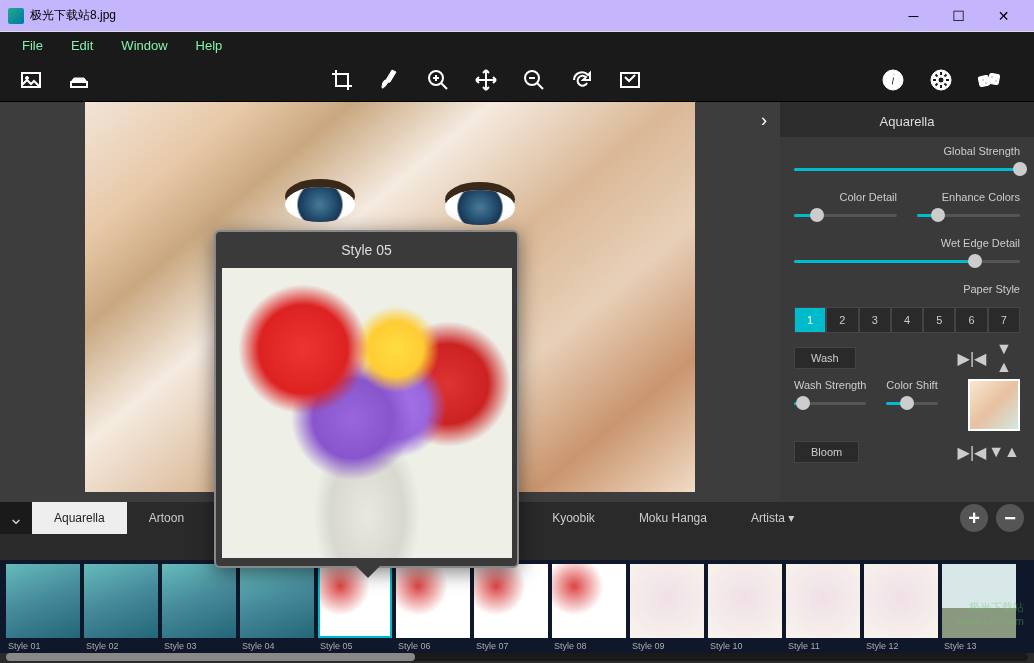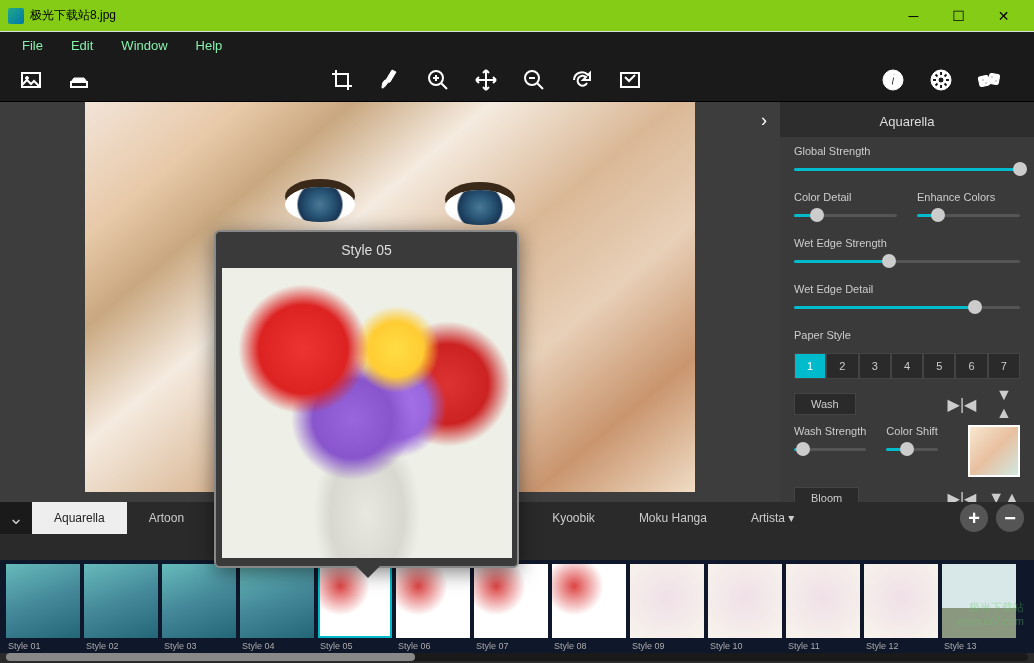--- a/index.html
+++ b/index.html
@@ -1,49 +1,49 @@
 <!DOCTYPE html>
 <html><head>
 <meta charset="utf-8">
 <style>
 * { margin: 0; padding: 0; box-sizing: border-box; font-family: "Segoe UI", Arial, sans-serif; }
 body { width: 1034px; height: 663px; background: #2d2d2d; overflow: hidden; display: flex; flex-direction: column; }
-.titlebar { height: 32px; background: #84cc16; display: flex; align-items: center; padding: 0 8px; border-bottom: 1px solid #ddd; }
+.titlebar { height: 32px; background: #c4b5fd; display: flex; align-items: center; padding: 0 8px; border-bottom: 1px solid #ddd; }
 .titlebar .app-icon { width: 16px; height: 16px; background: linear-gradient(135deg,#2a8,#07a); border-radius: 2px; margin-right: 6px; }
 .titlebar .title { font-size: 12px; color: #000; flex: 1; }
 .win-btn { width: 45px; height: 32px; display: flex; align-items: center; justify-content: center; font-size: 14px; cursor: pointer; }
 .menubar { height: 26px; background: #1a1a1a; display: flex; align-items: center; padding: 0 8px; }
 .menubar span { color: #86efac; font-size: 13px; padding: 4px 14px; cursor: pointer; }
 .toolbar { height: 44px; background: #1a1a1a; display: flex; align-items: center; padding: 0 14px; border-bottom: 1px solid #000; }
 .tool-btn { width: 34px; height: 34px; display: flex; align-items: center; justify-content: center; color: #fff; cursor: pointer; margin-right: 14px; }
 .tool-btn svg { width: 24px; height: 24px; fill: #fff; stroke: #fff; }
 .spacer { flex: 1; }
 .main { flex: 1; display: flex; overflow: hidden; }
 .canvas-wrap { flex: 1; background: #3d3d3d; position: relative; display: flex; align-items: flex-start; justify-content: center; padding: 0; }
 .canvas-img { width: 610px; height: 390px; margin-top: 0; background: linear-gradient(140deg,#f2e4d8 0%,#e8c9a8 15%,#c9a880 25%,#f5ebe0 38%,#dab896 55%,#e8d0b8 70%,#c9956e 85%,#f0dcc5 100%); position: relative; overflow: hidden; }
 .face-eye { position: absolute; width: 70px; height: 35px; background: radial-gradient(circle,#4a7896 0%,#2a5878 30%,#1a3858 55%,#fff 60%,#fff 100%); border-radius: 50%; box-shadow: 0 -8px 0 0 #3a2818; }
 .eye1 { top: 85px; left: 200px; }
 .eye2 { top: 88px; left: 360px; }
 .lips { position: absolute; top: 280px; left: 280px; width: 130px; height: 38px; background: #a85848; border-radius: 50% 50% 60% 60%; }
 .chevron-collapse { position: absolute; top: 8px; right: 6px; width: 20px; height: 20px; display: flex; align-items: center; justify-content: center; color: #fff; cursor: pointer; font-size: 18px; }
 .sidebar { width: 254px; background: #3a3a3a; overflow-y: auto; padding: 0 0 10px 0; }
 .sidebar-title { text-align: center; color: #ddd; font-size: 13px; padding: 12px 0 8px; background: #2d2d2d; }
-.param { padding: 8px 14px 4px; }
+.param { padding: 8px 14px 4px; text-align: right; }
 .param-label { color: #ccc; font-size: 11px; display: block; margin-bottom: 4px; }
 .param-row { display: flex; gap: 20px; }
 .param-row .param { flex: 1; padding: 8px 0 4px; }
 .param-row-wrap { padding: 0 14px; }
 .slider { position: relative; height: 18px; }
 .slider-track { position: absolute; top: 7px; left: 0; right: 0; height: 3px; background: #555; border-radius: 2px; }
 .slider-fill { position: absolute; top: 7px; left: 0; height: 3px; background: #0bc; border-radius: 2px; }
 .slider-thumb { position: absolute; top: 1px; width: 14px; height: 14px; background: #ccc; border-radius: 50%; transform: translateX(-50%); cursor: pointer; }
 .paper-btns { display: flex; gap: 0; padding: 4px 14px 8px; }
 .paper-btn { flex: 1; height: 26px; background: #2a2a2a; color: #ccc; font-size: 11px; display: flex; align-items: center; justify-content: center; border: 1px solid #444; cursor: pointer; }
 .paper-btn.active { background: #0bc; color: #fff; }
-.wash-row { display: flex; align-items: flex-start; padding: 6px 14px; gap: 10px; }
+.wash-row { display: flex; align-items: flex-start; padding: 6px 14px; }
 .wash-label { color: #ccc; font-size: 11px; padding: 4px 16px; background: #2a2a2a; border: 1px solid #444; cursor: pointer; }
 .wash-icon { width: 32px; height: 22px; display: flex; align-items: center; justify-content: center; color: #ccc; cursor: pointer; }
 .wash-grid { padding: 4px 14px; display: flex; gap: 10px; align-items: flex-start; }
 .wash-cols { flex: 1; display: flex; gap: 20px; }
 .color-swatch { width: 52px; height: 52px; background: linear-gradient(135deg,#f8e8d0,#e8c0a0,#d0e8e0); border: 2px solid #fff; cursor: pointer; }
 .bottom-strip { background: #2a2a2a; }
 .effect-tabs { display: flex; align-items: center; background: #2a2a2a; height: 32px; overflow: hidden; position: relative; }
 .tab-chevron { width: 32px; height: 32px; display: flex; align-items: center; justify-content: center; color: #ccc; cursor: pointer; font-size: 18px; background: #1a1a1a; }
 .effect-tab { padding: 0 22px; height: 32px; display: flex; align-items: center; color: #ccc; font-size: 12px; cursor: pointer; white-space: nowrap; }
 .effect-tab.active { background: #eee; color: #222; }
@@ -201,28 +201,20 @@
         <span class="param-label">Enhance Colors</span>
         <div class="slider">
               <div class="slider-track"></div>
               <div class="slider-fill" style="width:20%"></div>
               <div class="slider-thumb" style="left:20%"></div>
             </div>
       </div>
     </div>
       </div>
 
-    <div class="param">
-      <span class="param-label">Wet Edge Strength</span>
-      <div class="slider">
-          <div class="slider-track"></div>
-          <div class="slider-fill" style="width:42%"></div>
-          <div class="slider-thumb" style="left:42%"></div>
-        </div>
-    </div>
 
     <div class="param">
       <span class="param-label">Wet Edge Detail</span>
       <div class="slider">
           <div class="slider-track"></div>
           <div class="slider-fill" style="width:80%"></div>
           <div class="slider-thumb" style="left:80%"></div>
         </div>
     </div>
 

